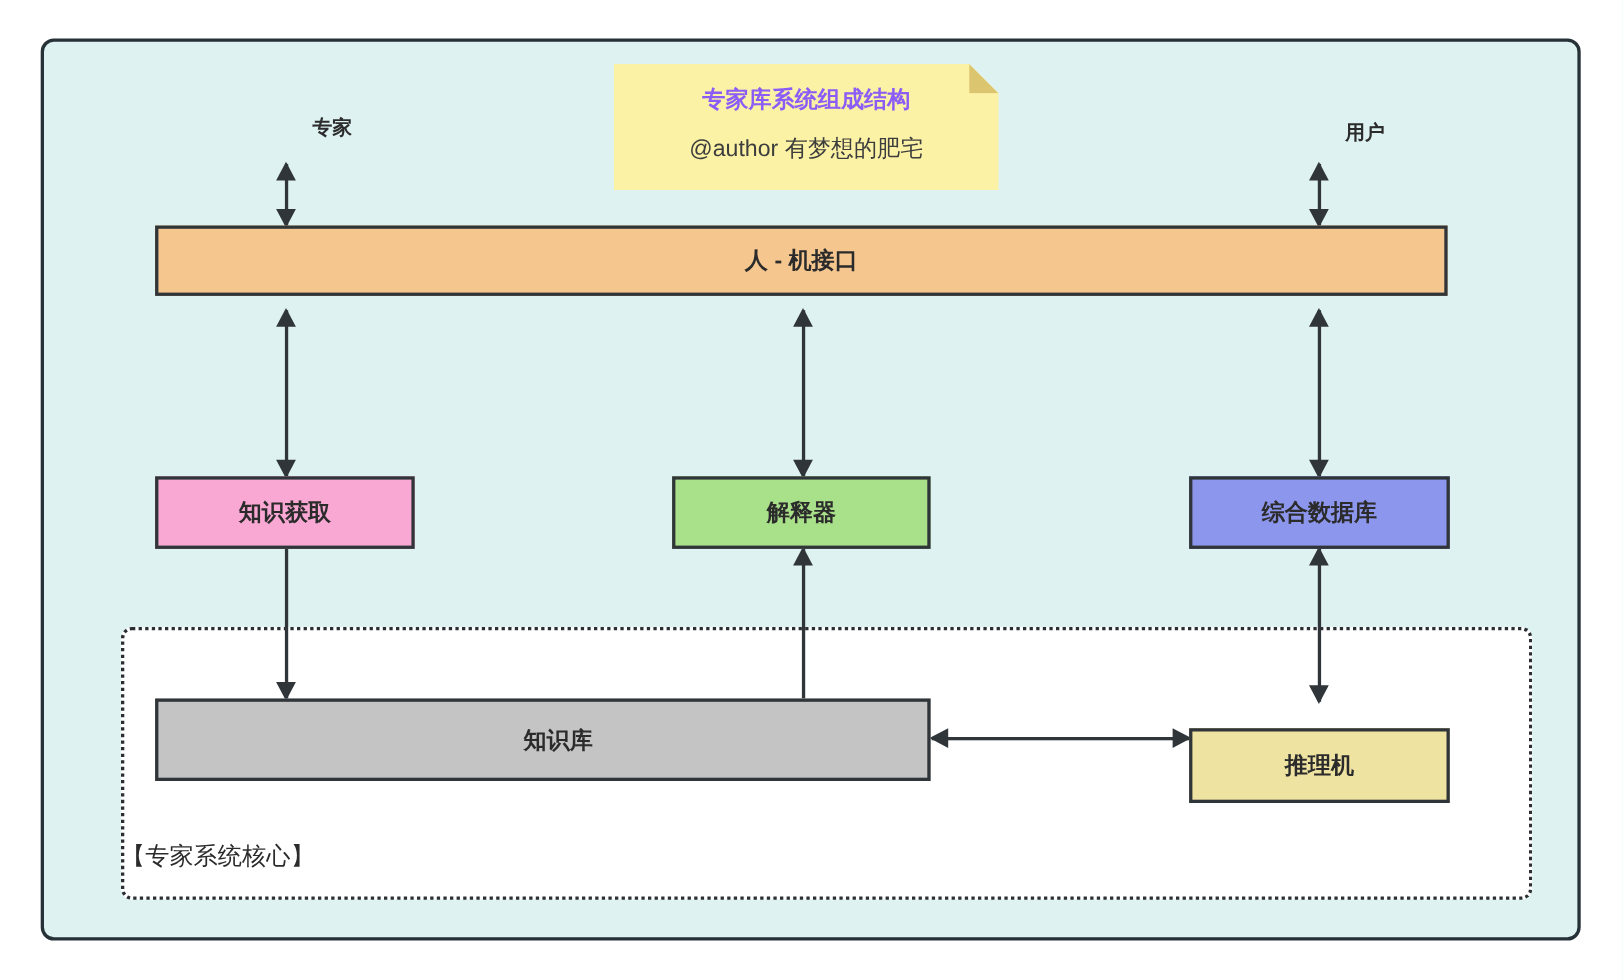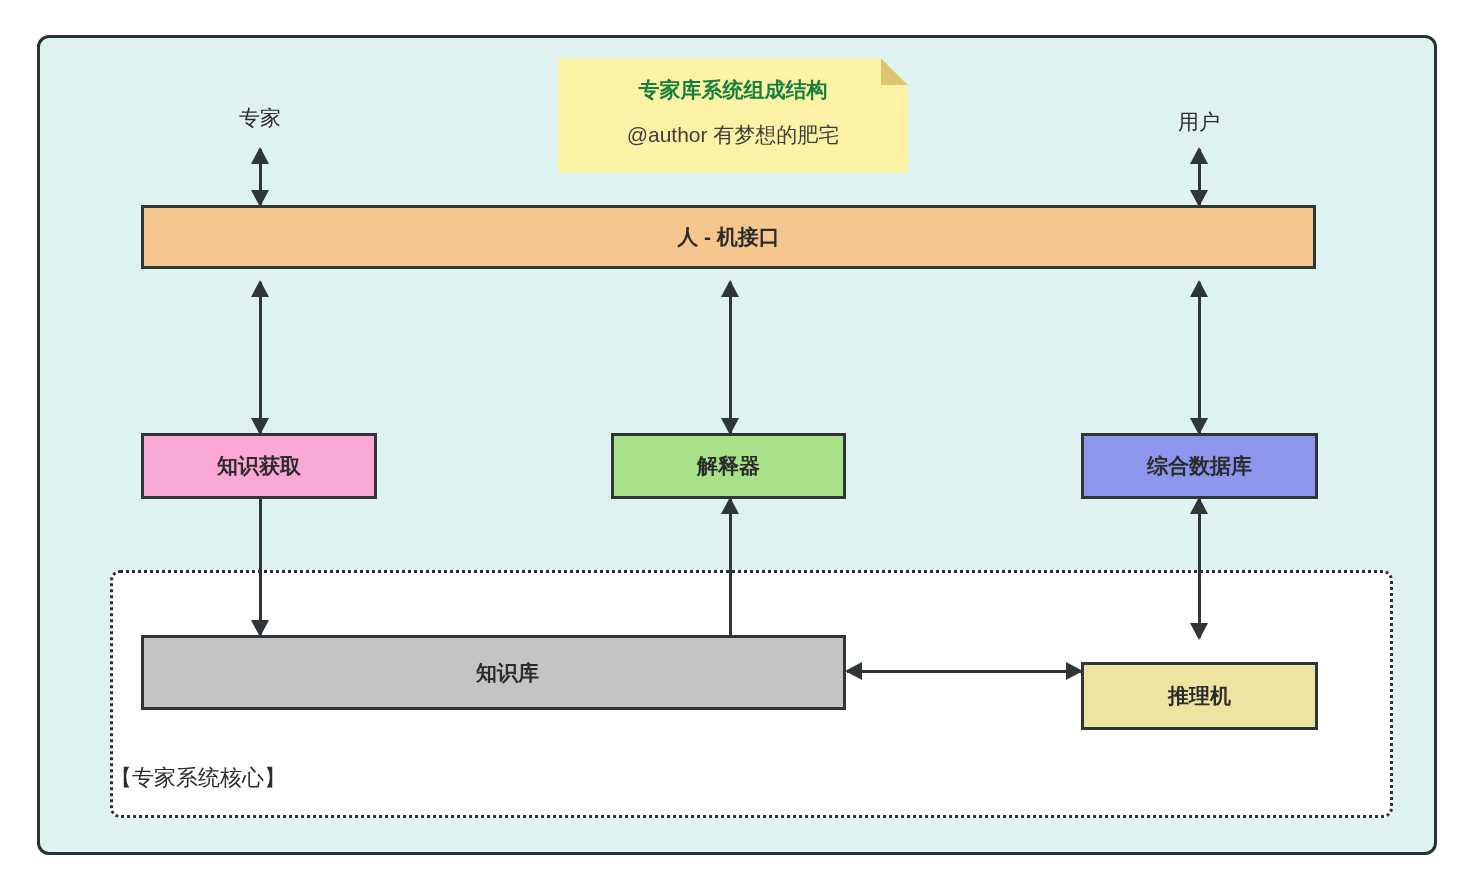--- a/index.html
+++ b/index.html
@@ -19,26 +19,26 @@
   .note{
     position:absolute;left:555px;top:55px;width:350px;height:115px;
     background:#fbf2a6;
     clip-path:polygon(0 0,calc(100% - 27px) 0,100% 27px,100% 100%,0 100%);
     text-align:center;
   }
   .note .fold{
     position:absolute;top:0;right:0;width:27px;height:27px;
     background:#dcc56f;clip-path:polygon(0 0,100% 100%,0 100%);
   }
-  .note .title{margin-top:18px;font-size:21px;font-weight:bold;color:#15803d;}
+  .note .title{margin-top:18px;font-size:21px;font-weight:bold;color:#8b5cf6;}
   .note .author{margin-top:17px;font-size:21px;color:#3d3d3d;}
 
   .actor{
-    position:absolute;width:120px;text-align:center;
-    font-size:21px;font-weight:normal;color:var(--text);
+    position:absolute;width:120px;text-align:right;
+    font-size:18px;font-weight:bold;color:var(--text);
   }
 
   
   .node{
     position:absolute;border:3px solid var(--ink);
     display:flex;align-items:center;justify-content:center;
     font-size:21px;font-weight:bold;color:var(--text);
     background:#fff;
   }
 

